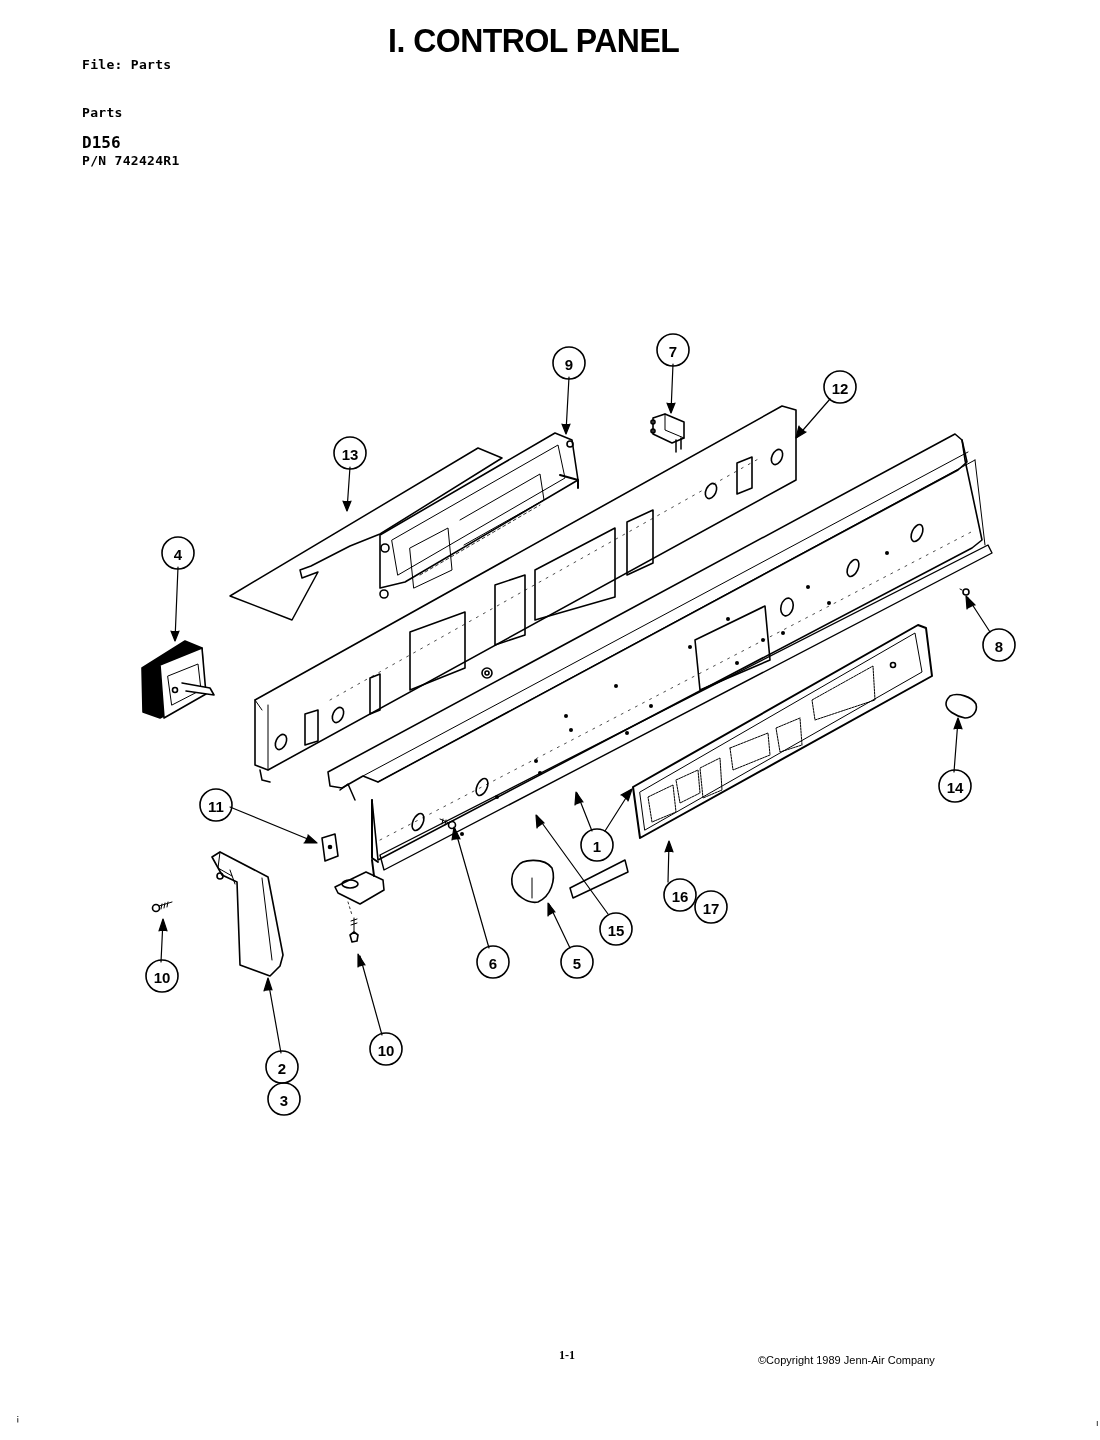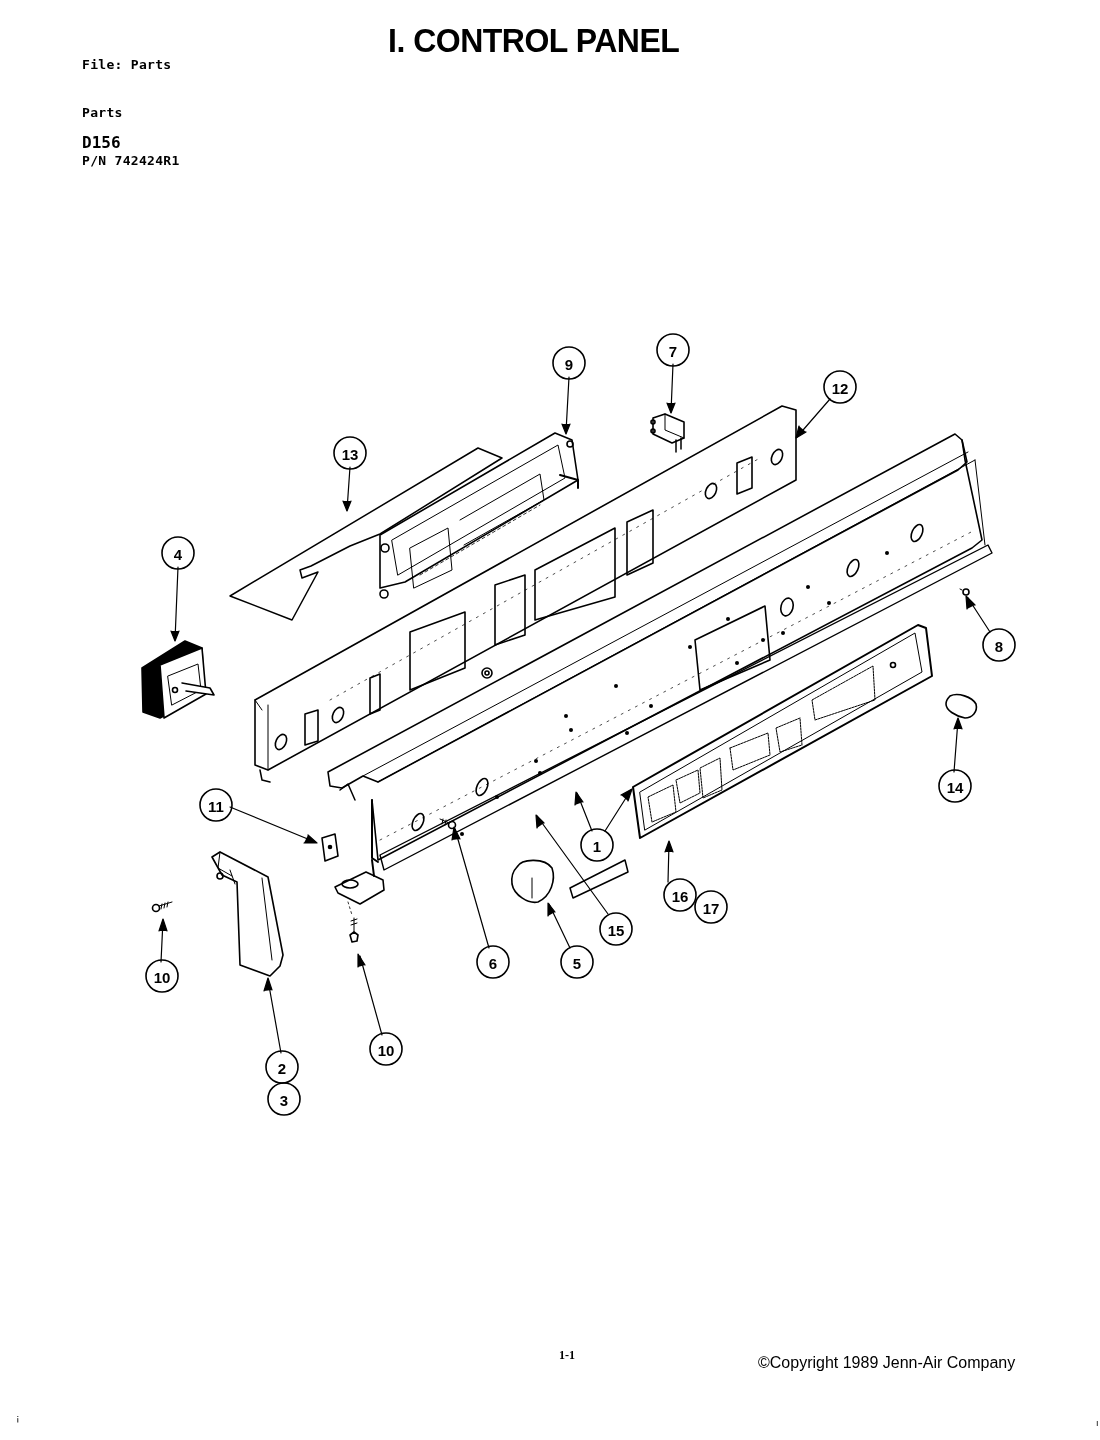--- a/index.html
+++ b/index.html
@@ -2,21 +2,21 @@
 <html><head>
 <meta charset="utf-8">
 <style>
   html, body { margin: 0; padding: 0; background: #ffffff; }
   body { width: 1100px; height: 1440px; position: relative; overflow: hidden; color: #000; }
   .hdr-meta { position: absolute; left: 82px; top: 27px; font-family: "DejaVu Sans Mono", "Liberation Mono", monospace; font-size: 13px; font-weight: bold; line-height: 20px; letter-spacing: 0.3px; }
   .hdr-meta div { white-space: pre; margin-top: 28px; }
   .model { position: absolute; left: 82px; top: 133px; font-family: "DejaVu Sans Mono", "Liberation Mono", monospace; font-size: 16px; font-weight: bold; text-align: center; }
   .title { position: absolute; left: 388px; top: 22px; font-family: "Liberation Sans", "DejaVu Sans", sans-serif; font-size: 32px; font-weight: 900; letter-spacing: -0.5px; transform: scaleY(1.05); }
   .page-num { position: absolute; left: 547px; top: 1348px; font-family: "Liberation Serif", "DejaVu Serif", serif; font-size: 12px; font-weight: bold; margin-left: 12px; }
-  .copyright { position: absolute; left: 758px; top: 1354px; font-family: "Liberation Sans", "DejaVu Sans", sans-serif; font-size: 16px; }
+  .copyright { position: absolute; left: 758px; top: 1354px; font-family: "Liberation Sans", "DejaVu Sans", sans-serif; font-size: 11px; }
   .scan-mark { position: absolute; font-family: "DejaVu Sans", sans-serif; font-size: 9px; }
   svg.diagram { position: absolute; left: 0; top: 0; }
   .callout-text { font-family: "Liberation Sans", "DejaVu Sans", sans-serif; font-size: 15px; font-weight: bold; text-anchor: middle; dominant-baseline: central; }
 </style>
 </head>
 <body>
 
 <div class="hdr-meta">
   <div>File: Parts</div>
   <div>Parts</div>

